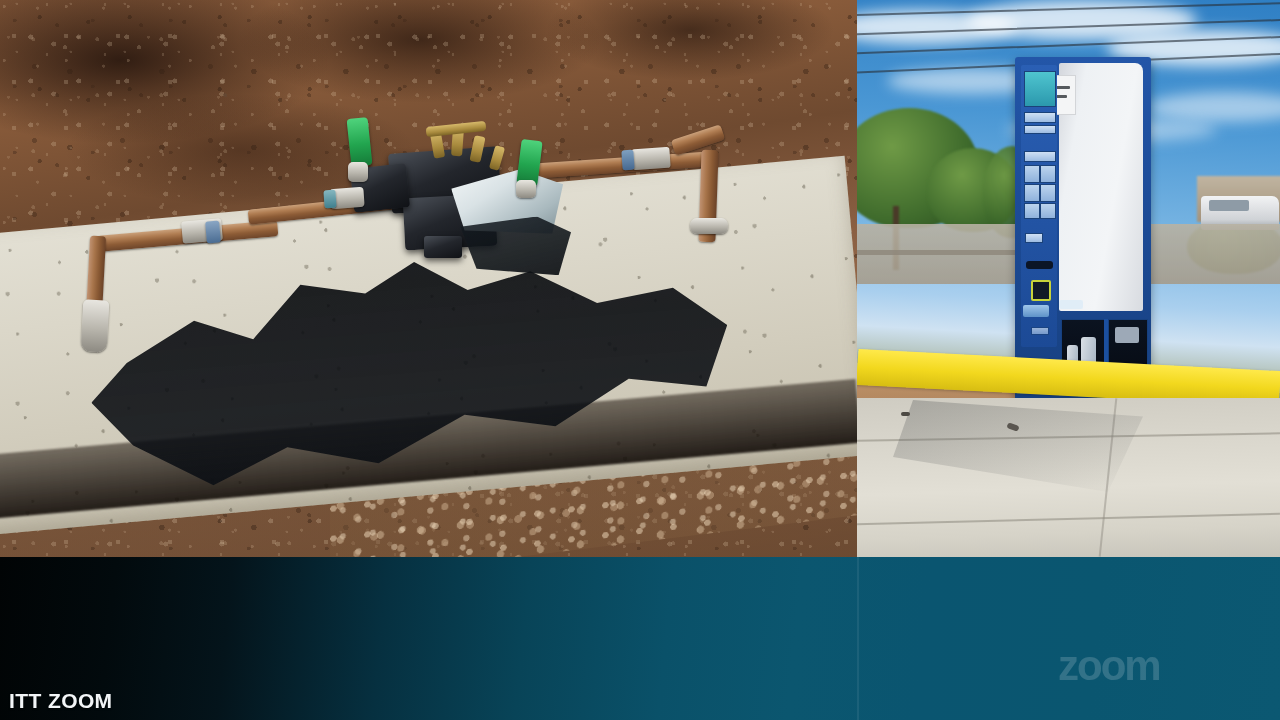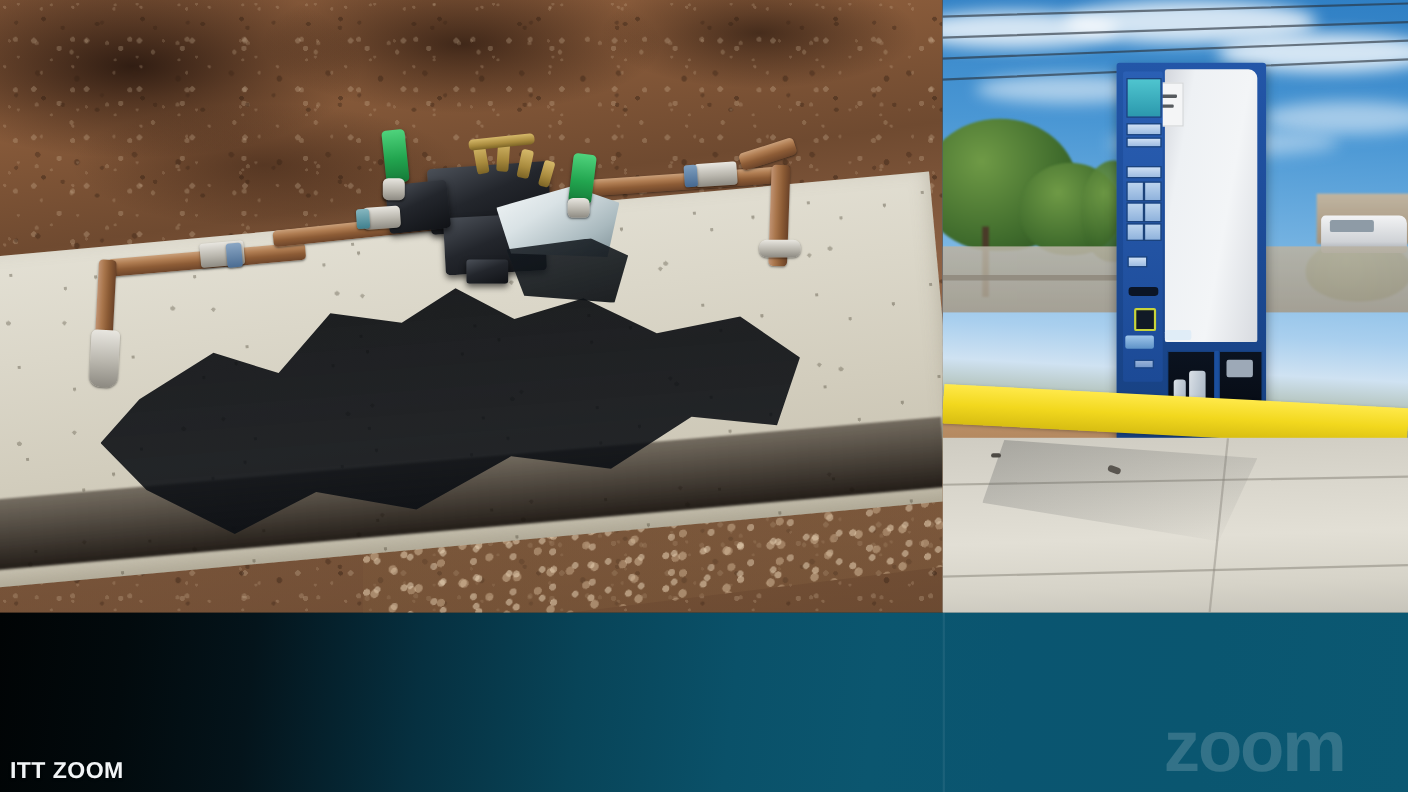--- a/index.html
+++ b/index.html
@@ -322,21 +322,21 @@
     width: 340px;
     font-size: 19px;
     font-weight: 600;
     line-height: 1.28;
     color: #e6eef2;
     text-shadow: 0 1px 2px rgba(0,0,0,0.5);
   }
   #zoom-watermark {
     position: absolute;
     left: 1058px; top: 645px;
-    font-size: 66px;
+    font-size: 42px;
     font-weight: 700;
     letter-spacing: -2px;
     color: rgba(255,255,255,0.17);
     line-height: 1;
     user-select: none;
   }
   #itt-zoom-label {
     position: absolute;
     left: 9px; top: 689px;
     font-size: 21px;

